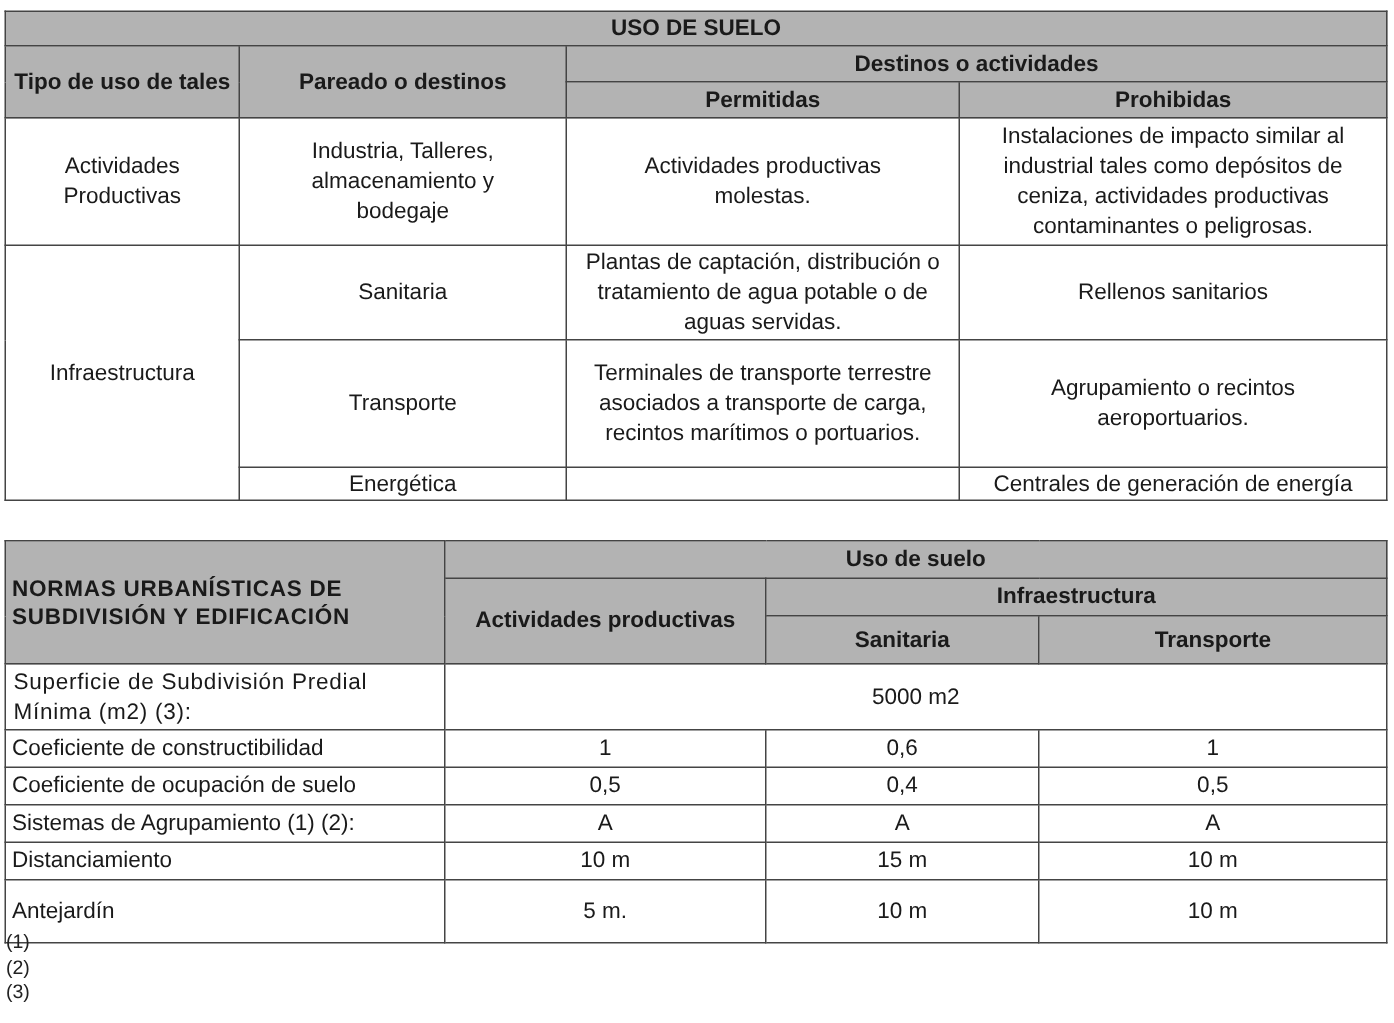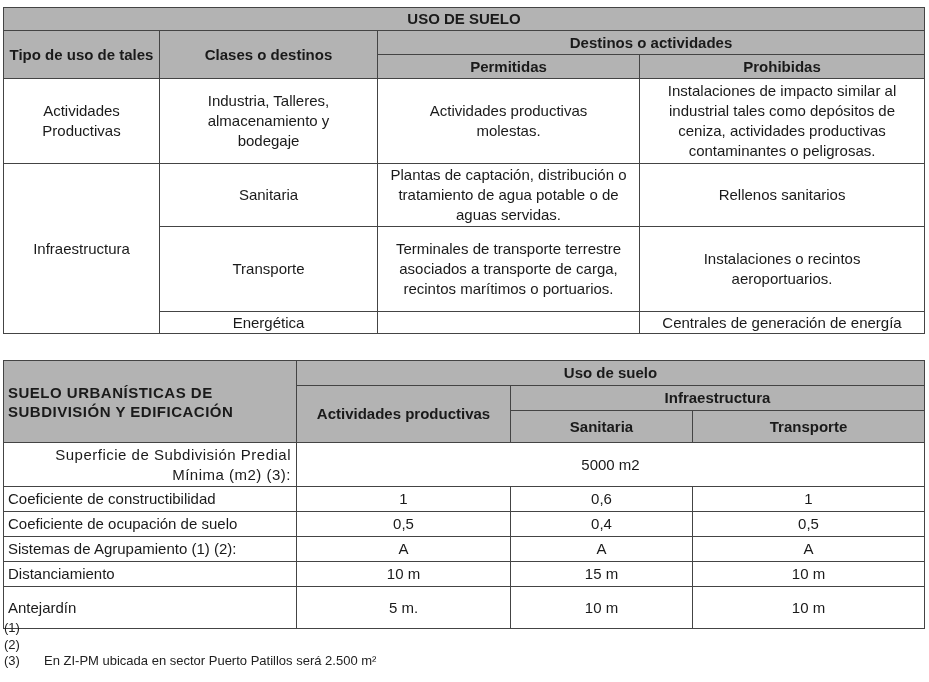--- a/index.html
+++ b/index.html
@@ -26,21 +26,21 @@
       <col style="width:218px">
       <col style="width:262px">
       <col style="width:285px">
   </colgroup>
   <tbody>
       <tr style="height:23px">
     <th colspan="4">USO DE SUELO</th>
   </tr>
   <tr style="height:24px">
     <th rowspan="2">Tipo de uso de tales</th>
-    <th rowspan="2">Clases o destinos</th>
+    <th rowspan="2">Pareado o destinos</th>
     <th colspan="2">Destinos o actividades</th>
   </tr>
   <tr style="height:24px">
     <th>Permitidas</th>
     <th>Prohibidas</th>
   </tr>
   <tr style="height:85px">
     <td style="padding:0 28px">Actividades Productivas</td>
     <td style="padding:0 30px">Industria, Talleres, almacenamiento y bodegaje</td>
     <td style="padding:0 40px">Actividades productivas molestas.</td>
@@ -48,52 +48,52 @@
   </tr>
   <tr style="height:63px">
     <td rowspan="3">Infraestructura</td>
     <td>Sanitaria</td>
     <td>Plantas de captación, distribución o tratamiento de agua potable o de aguas servidas.</td>
     <td>Rellenos sanitarios</td>
   </tr>
   <tr style="height:85px">
     <td>Transporte</td>
     <td style="padding:0 8px">Terminales de transporte terrestre asociados a transporte de carga, recintos marítimos o portuarios.</td>
-    <td style="padding:0 50px">Instalaciones o recintos aeroportuarios.</td>
+    <td style="padding:0 50px">Agrupamiento o recintos aeroportuarios.</td>
   </tr>
   <tr style="height:22px">
     <td>Energética</td>
     <td></td>
     <td style="padding:0 2px">Centrales de generación de energía</td>
   </tr>
 </tbody>
   </table>
 
 <table id="t2">
   <colgroup>
     <col style="width:293px">
       <col style="width:214px">
       <col style="width:182px">
       <col style="width:232px">
   </colgroup>
   <tbody>
       <tr style="height:25px">
-    <th rowspan="3" class="normas">SUELO URBANÍSTICAS DE SUBDIVISIÓN Y EDIFICACIÓN</th>
+    <th rowspan="3" class="normas">NORMAS URBANÍSTICAS DE SUBDIVISIÓN Y EDIFICACIÓN</th>
     <th colspan="3">Uso de suelo</th>
   </tr>
   <tr style="height:25px">
     <th rowspan="2">Actividades productivas</th>
     <th colspan="2">Infraestructura</th>
   </tr>
   <tr style="height:32px">
     <th>Sanitaria</th>
     <th>Transporte</th>
   </tr>
   <tr style="height:44px">
-    <td class="left" style="padding:0 5px; letter-spacing:0.5px;text-align:right;">
+    <td class="left" style="padding:0 5px; letter-spacing:0.5px;">
       <span>Superficie de Subdivisión Predial Mínima (m2) (3):</span>
     </td>
     <td colspan="3">5000 m2</td>
   </tr>
   <tr style="height:25px">
     <td class="left">Coeficiente de constructibilidad</td>
     <td>1</td>
     <td>0,6</td>
     <td>1</td>
   </tr>
@@ -126,15 +126,14 @@
 
 <div id="notes">
   <div class="note">
     <span class="num">(1)</span>
   </div>
   <div class="note">
     <span class="num">(2)</span>
   </div>
   <div class="note">
     <span class="num">(3)</span>
-    <span>En ZI-PM ubicada en sector Puerto Patillos será 2.500 m²</span>
   </div>
 </div>
 
 </body></html>

